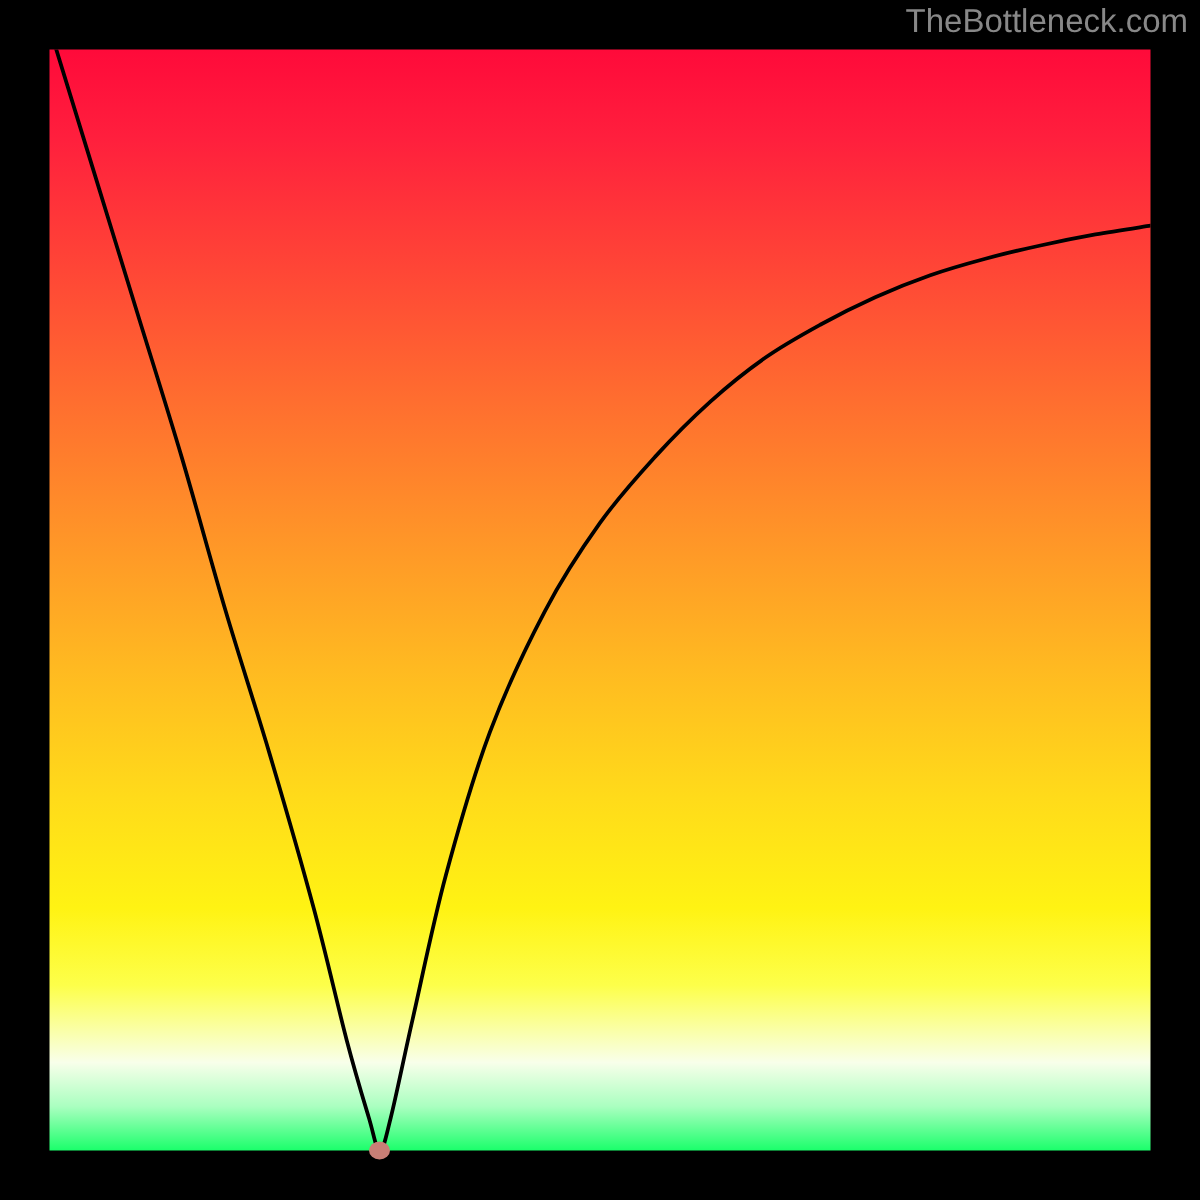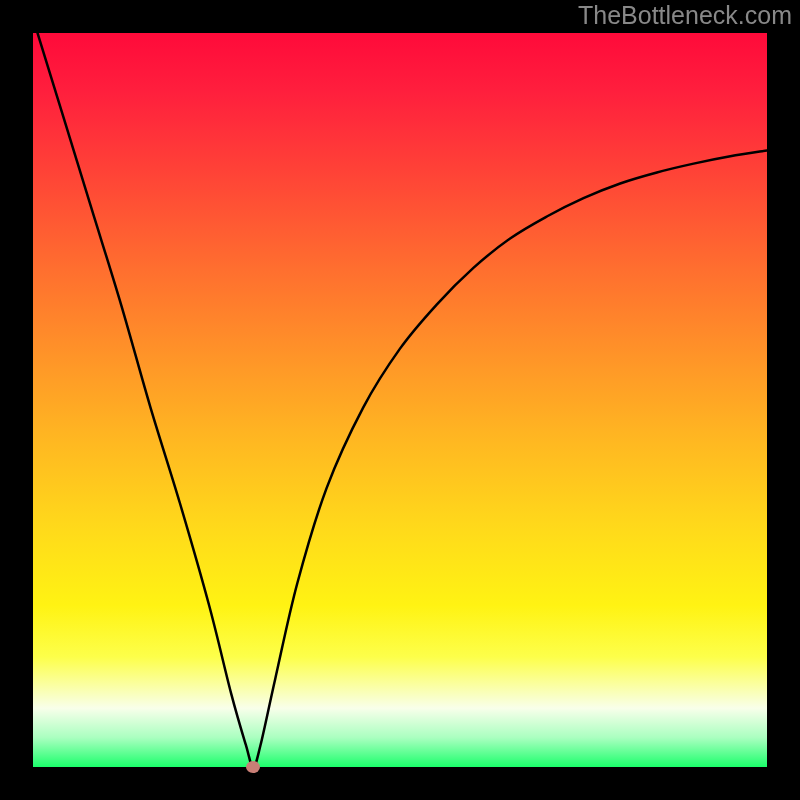--- a/index.html
+++ b/index.html
@@ -9,21 +9,21 @@
     background: #000;
     position: relative;
     font-family: Arial, sans-serif;
     overflow: hidden;
   }
   .watermark {
     position: absolute;
     top: 1px;
     right: 8px;
     color: #888;
-    font-size: 25px;
+    font-size: 22px;
     font-weight: 500;
     z-index: 10;
   }
   .plot-area {
     position: absolute;
     left: 33px;
     top: 33px;
     width: 734px;
     height: 734px;
     background: linear-gradient(to bottom,

